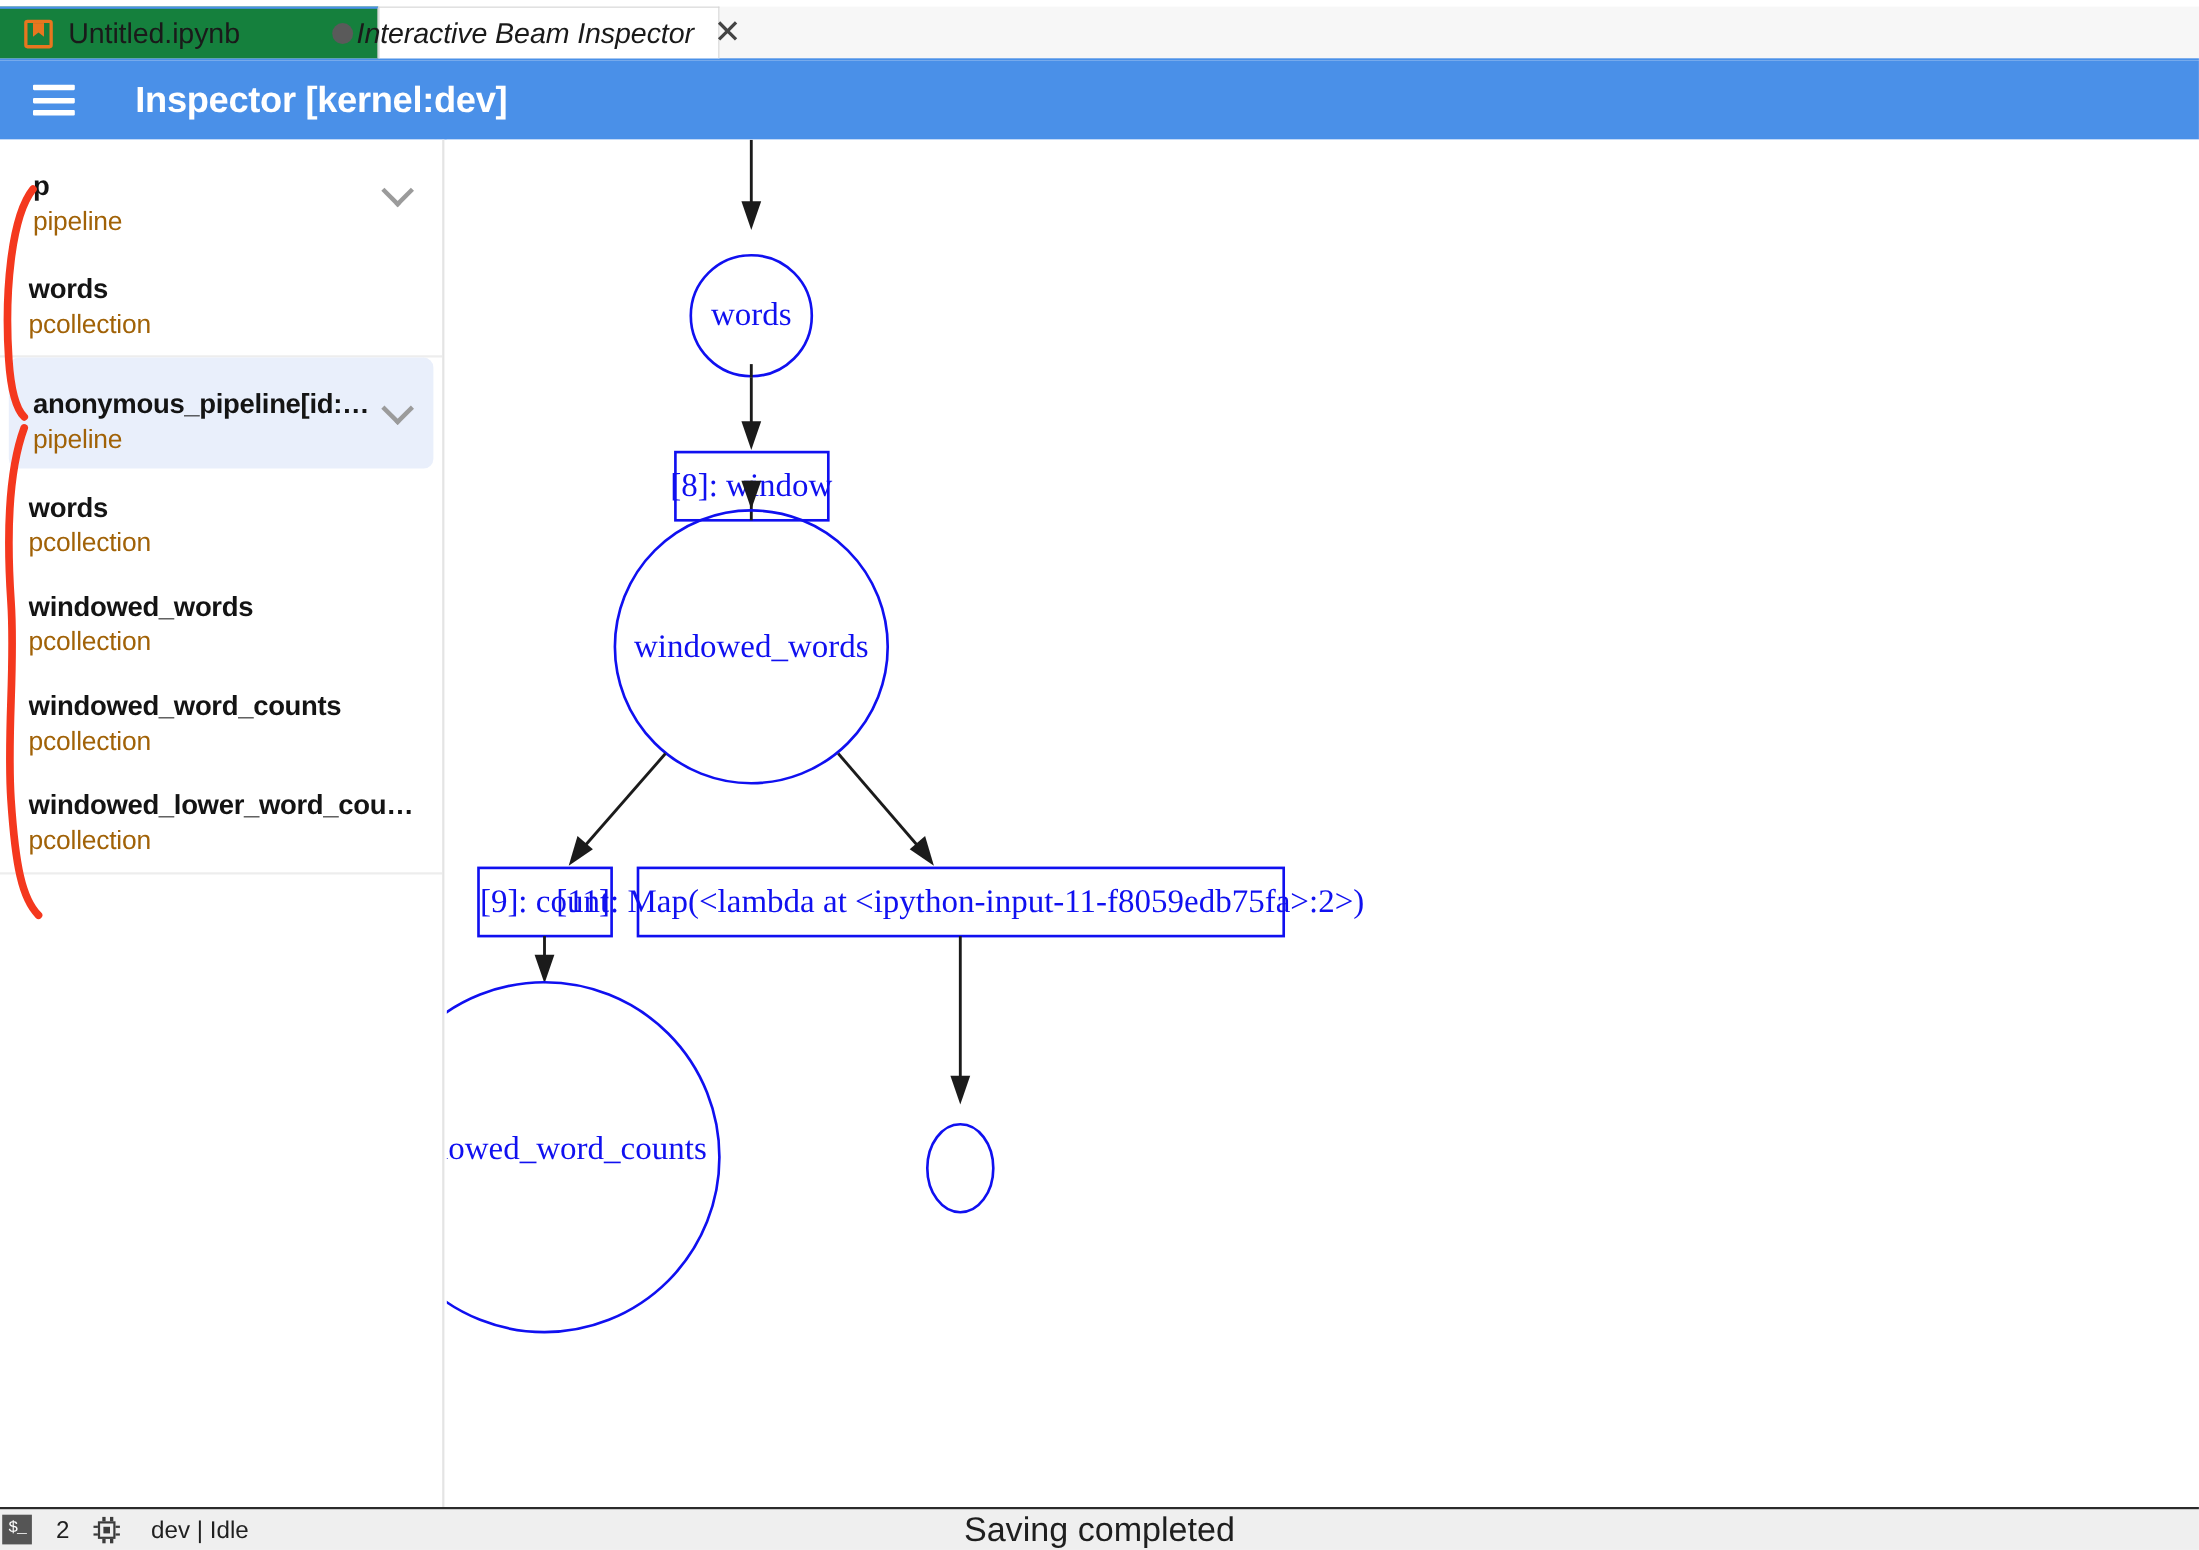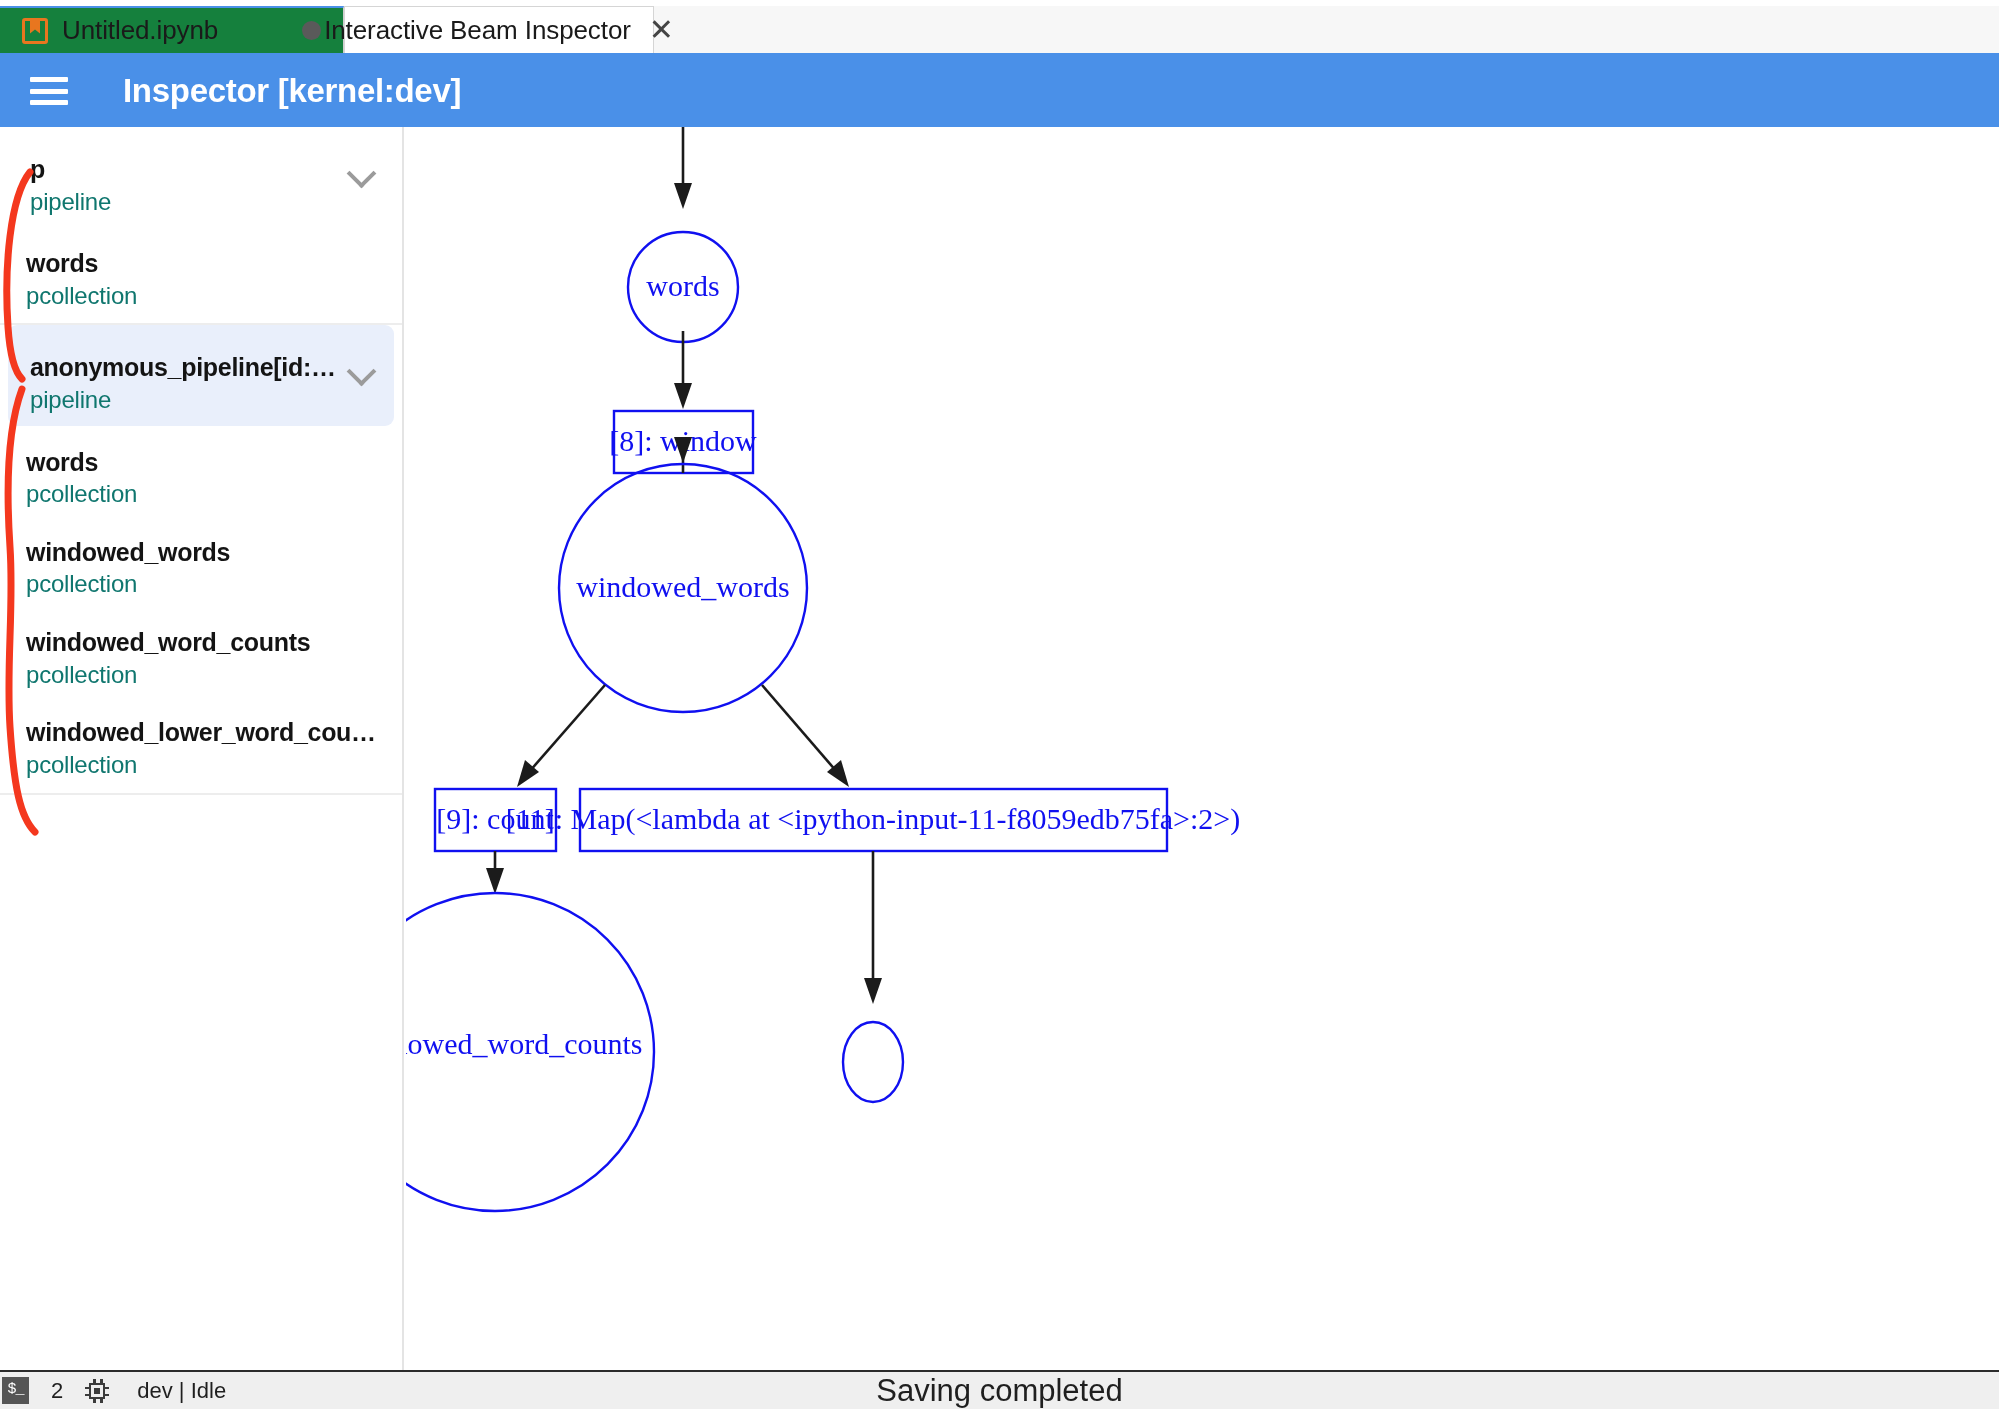--- a/index.html
+++ b/index.html
@@ -53,20 +53,21 @@
     background: #15803d;
     width: 344px;
     border-top: 2px solid #4a90e8;
   }
   .tab.active {
     background: #ffffff;
     width: 310px;
     border: 1px solid #d5d5d5;
     border-bottom: none;
     justify-content: center;
+    font-style: italic;
   }
   .nb-icon {
     width: 26px; height: 26px;
     border: 3px solid #e8761f;
     box-sizing: border-box;
     border-radius: 3px;
     position: relative;
     flex: 0 0 auto;
   }
   .nb-icon::after {
@@ -172,21 +173,21 @@
     font-weight: bold;
     color: #141414;
     letter-spacing: -0.3px;
     white-space: nowrap;
     overflow: hidden;
     text-overflow: ellipsis;
     line-height: 1.18;
   }
   .item-type {
     font-size: 24px;
-    color: #0f766e;
+    color: #a16207;
     letter-spacing: -0.2px;
     line-height: 1.28;
     margin-top: 2px;
   }
   .chev {
     flex: 0 0 auto;
     width: 30px; height: 30px;
     margin-left: 10px;
     margin-top: 2px;
     position: relative;

